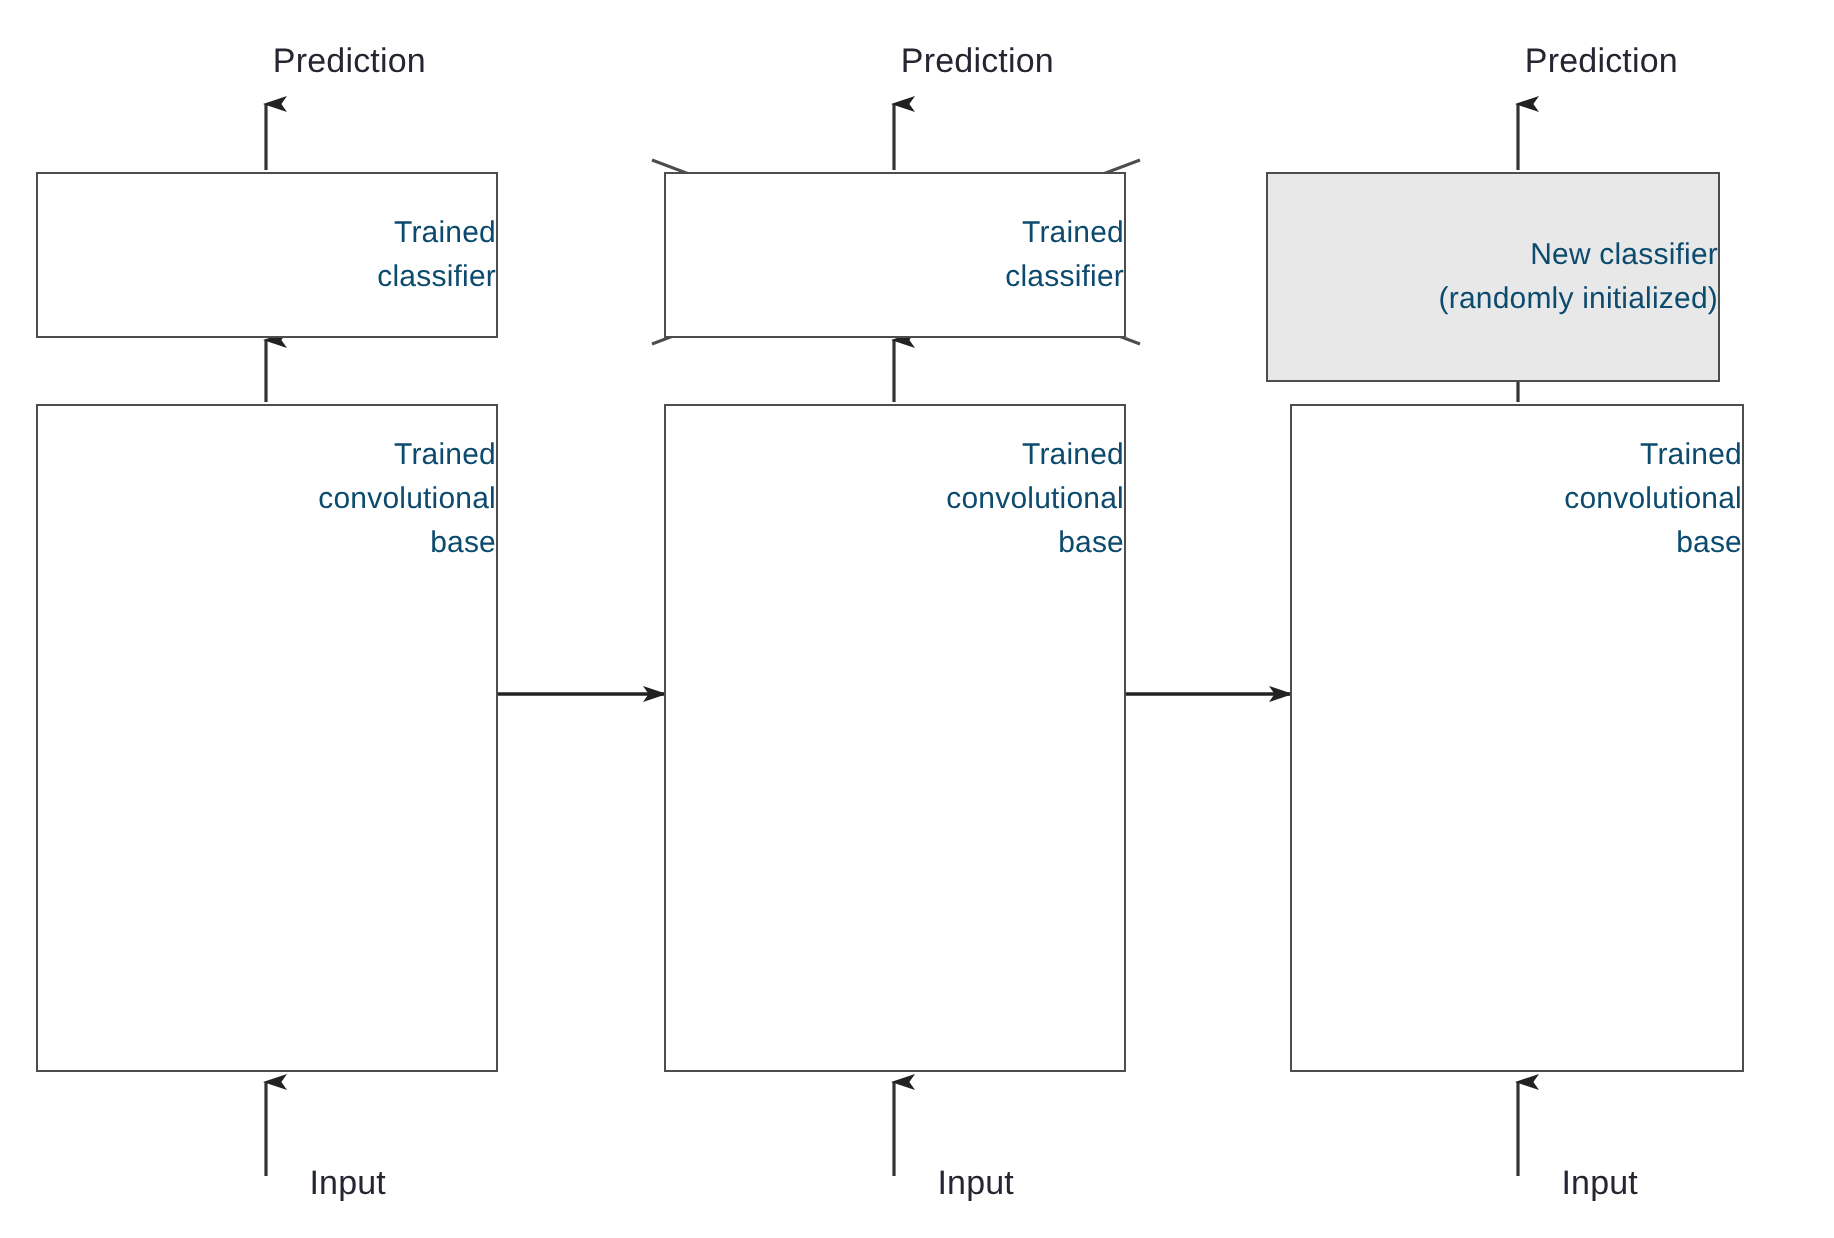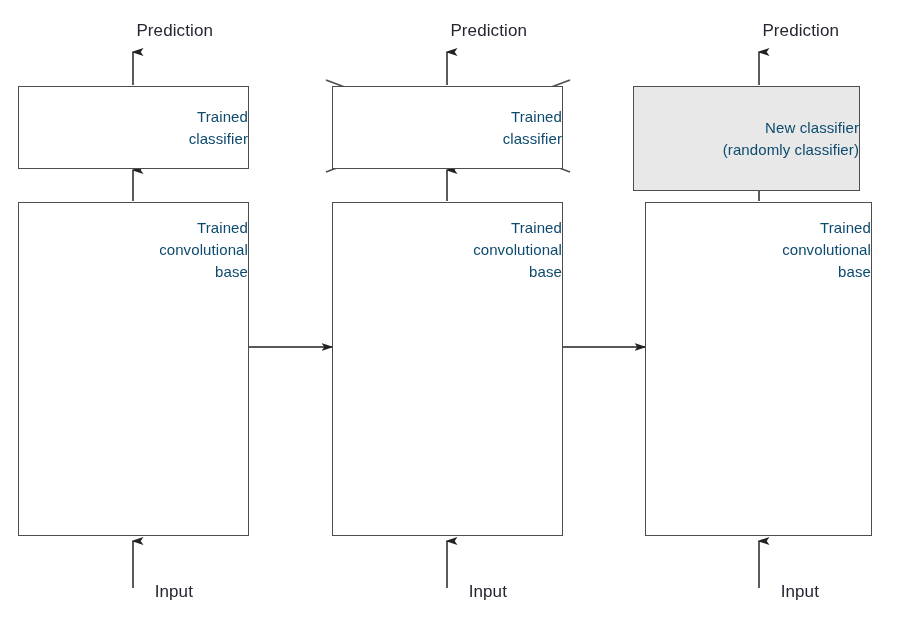--- a/index.html
+++ b/index.html
@@ -148,21 +148,21 @@
     </div>
   </div>
 
   <div class="label" style="left:387px; top:581px; width:120px;">Input</div>
 
   <div class="label" style="left:679px; top:20px; width:160px;">Prediction</div>
 
   <div class="node-box filled" style="left:633px; top:86px; width:227px; height:105px;">
     <div class="box-text center">
       <div>New classifier</div>
-      <div>(randomly classifier)</div>
+      <div>(randomly initialized)</div>
     </div>
   </div>
 
   <div class="node-box" style="left:645px; top:202px; width:227px; height:334px;">
     <div class="box-text top">
       <div>Trained</div>
       <div>convolutional</div>
       <div>base</div>
     </div>
   </div>

